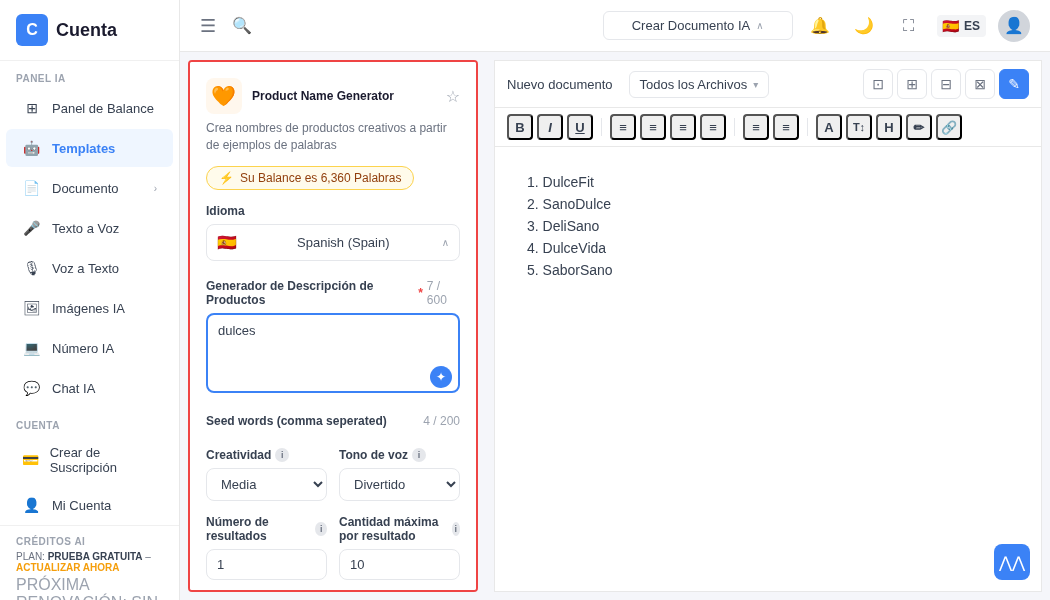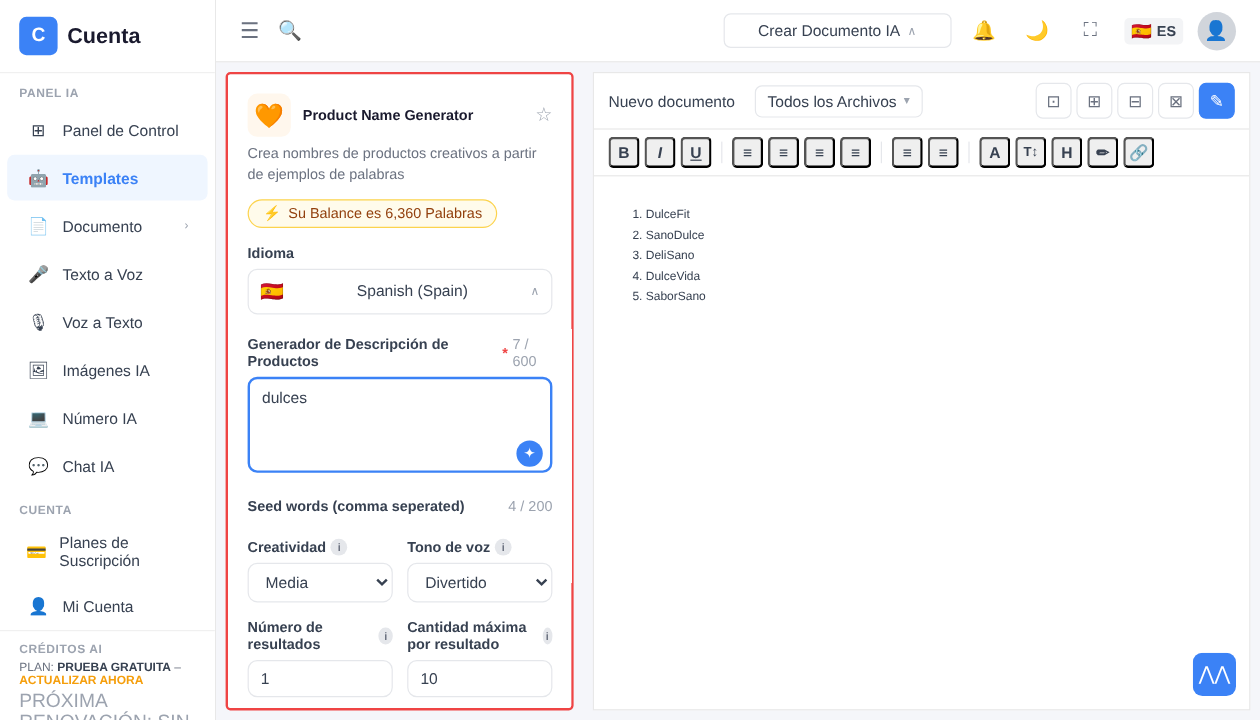--- a/index.html
+++ b/index.html
@@ -48,21 +48,21 @@
     .doc-selector { display: flex; align-items: center; gap: 6px; font-size: 13px; color: #374151; }
     .file-selector { display: flex; align-items: center; gap: 6px; border: 1px solid #e5e7eb; border-radius: 6px; padding: 5px 10px; font-size: 13px; color: #374151; cursor: pointer; margin-left: 8px; }
     .editor-icons { display: flex; align-items: center; gap: 4px; margin-left: auto; }
     .editor-icon-btn { width: 30px; height: 30px; display: flex; align-items: center; justify-content: center; border-radius: 6px; cursor: pointer; font-size: 14px; color: #6b7280; border: 1px solid #e5e7eb; background: #fff; }
     .editor-icon-btn.active { background: #3b82f6; color: #fff; border-color: #3b82f6; }
     .editor-toolbar-format { display: flex; align-items: center; padding: 6px 12px; border-bottom: 1px solid #e8e8e8; gap: 4px; }
     .format-btn { width: 26px; height: 26px; display: flex; align-items: center; justify-content: center; cursor: pointer; border-radius: 4px; font-size: 13px; color: #374151; font-weight: 600; }
     .format-divider { width: 1px; height: 18px; background: #e5e7eb; margin: 0 4px; }
     .editor-body { flex: 1; padding: 24px 32px; overflow-y: auto; }
     .editor-list { list-style: none; }
-    .editor-list li { padding: 3px 0; font-size: 10px; color: #374151; }
+    .editor-list li { padding: 3px 0; font-size: 14px; color: #374151; }
 
     
     .panel-header { display: flex; align-items: center; gap: 10px; margin-bottom: 6px; }
     .panel-icon { width: 36px; height: 36px; background: #fff7ed; border-radius: 8px; display: flex; align-items: center; justify-content: center; font-size: 20px; }
     .panel-title { font-size: 12px; font-weight: 700; color: #1a1a2e; flex: 1; }
     .panel-star { font-size: 16px; color: #9ca3af; cursor: pointer; }
     .panel-desc { font-size: 12px; color: #6b7280; margin-bottom: 12px; line-height: 1.4; }
 
     
     .balance-badge { display: inline-flex; align-items: center; gap: 6px; background: #fffbeb; border: 1px solid #fcd34d; border-radius: 20px; padding: 4px 12px; font-size: 12px; color: #92400e; margin-bottom: 14px; }
@@ -95,21 +95,21 @@
 <div class="sidebar">
   <div class="sidebar-logo">
     <div class="logo-icon">C</div>
     <span class="logo-text">Cuenta</span>
   </div>
 
   <div class="sidebar-section-label">PANEL IA</div>
 
   <div class="sidebar-item">
     <span class="icon">⊞</span>
-    <span>Panel de Control</span>
+    <span>Panel de Balance</span>
   </div>
   <div class="sidebar-item active">
     <span class="icon">🤖</span>
     <span>Templates</span>
   </div>
   <div class="sidebar-item">
     <span class="icon">📄</span>
     <span>Documento</span>
     <span class="chevron">›</span>
   </div>
@@ -131,21 +131,21 @@
   </div>
   <div class="sidebar-item">
     <span class="icon">💬</span>
     <span>Chat IA</span>
   </div>
 
   <div class="sidebar-section-label">CUENTA</div>
 
   <div class="sidebar-item">
     <span class="icon">💳</span>
-    <span>Planes de Suscripción</span>
+    <span>Crear de Suscripción</span>
   </div>
   <div class="sidebar-item">
     <span class="icon">👤</span>
     <span>Mi Cuenta</span>
   </div>
 
   <div class="sidebar-bottom">
     <div class="sidebar-section-label" style="padding:0 0 4px 0;">CRÉDITOS AI</div>
     <div class="plan-text">
       <span>PLAN: </span><span class="plan-name">PRUEBA GRATUITA</span><span> – </span><span class="update-link">ACTUALIZAR AHORA</span>

